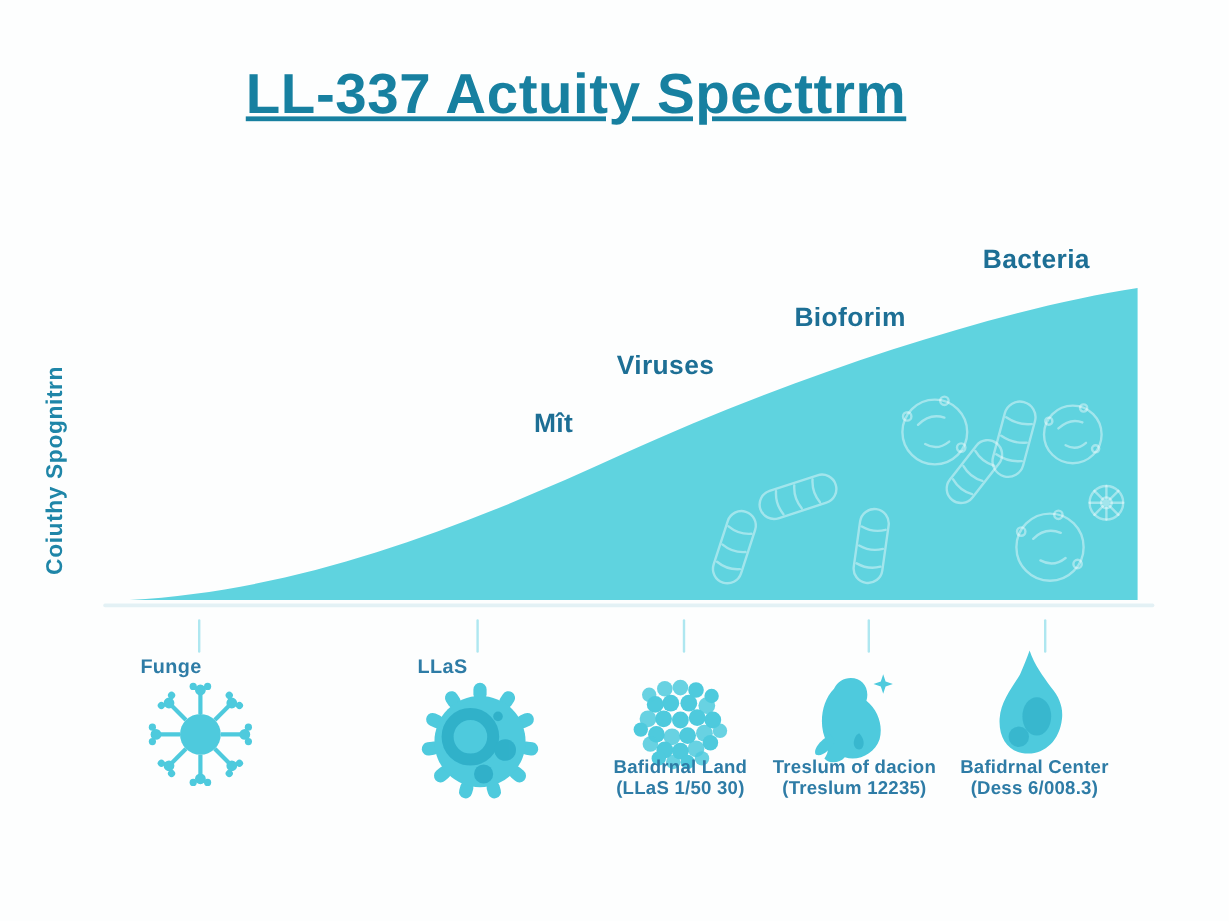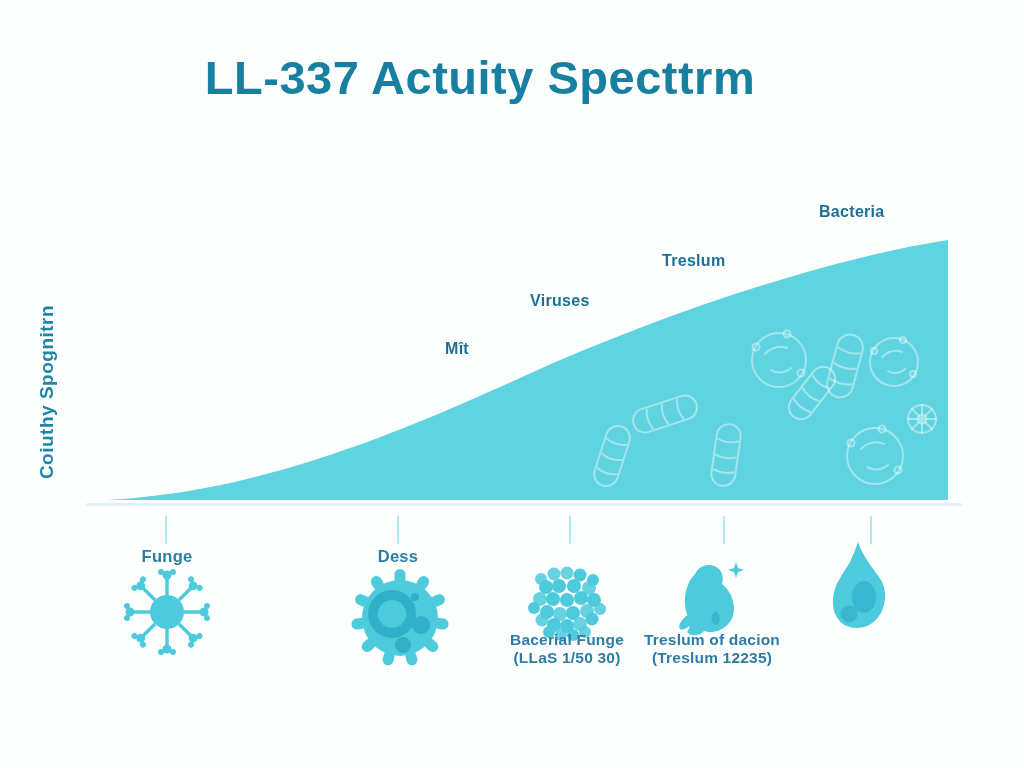--- a/index.html
+++ b/index.html
@@ -4,35 +4,36 @@
 <style>
   html,body{margin:0;padding:0;background:#ffffff;}
   .stage{
     position:relative;width:1024px;height:768px;overflow:hidden;background:#fdfefe;
     font-family:"Liberation Sans","DejaVu Sans",sans-serif;
   }
   .title{
     position:absolute;left:480px;top:50px;transform:translateX(-50%);
     margin:0;font-size:47px;font-weight:bold;letter-spacing:.5px;white-space:nowrap;
     color:var(--title,#1a80a4);
+    text-decoration:underline;
   }
   .y-label{
     position:absolute;left:47px;top:392px;transform:translate(-50%,-50%) rotate(-90deg);
     font-size:19px;font-weight:bold;letter-spacing:.5px;white-space:nowrap;
     color:var(--ylabel,#1f86a8);
   }
   .chart-svg{position:absolute;left:0;top:0;}
   .curve-label{
-    position:absolute;font-size:16px;font-weight:bold;letter-spacing:.3px;white-space:nowrap;
+    position:absolute;font-size:22px;font-weight:bold;letter-spacing:.3px;white-space:nowrap;
     color:var(--label,#1d6f95);
   }
   .tick{position:absolute;top:516px;width:2px;height:28px;border-radius:1px;background:var(--tick,#aee7f0);}
   .legend-icon{position:absolute;}
   .legend-label{
-    position:absolute;top:547px;width:100px;text-align:center;
+    position:absolute;top:547px;width:100px;text-align:left;
     font-size:16.5px;font-weight:bold;color:var(--caption,#2e7ca6);letter-spacing:.3px;
   }
   .legend-caption{
     position:absolute;top:631px;width:160px;text-align:center;
     font-size:15.5px;line-height:18px;font-weight:bold;color:var(--caption,#2e7ca6);letter-spacing:.2px;
   }
   .bacteria{stroke:#ffffff;stroke-opacity:.42;fill:none;stroke-width:2;stroke-linecap:round;}
 </style>
 </head>
 <body>
@@ -94,22 +95,22 @@
 
       <g transform="translate(922,419)">
         <circle r="14"></circle>
         <path d="M0,-14 L0,14 M-14,0 L14,0 M-10,-10 L10,10 M-10,10 L10,-10"></path>
         <circle r="4.5"></circle>
       </g>
     </g>
   </svg>
 
   <span class="curve-label" style="left:445px;top:340px">Mît</span>
-  <span class="curve-label" style="left:530px;top:292px">Viruses</span>
-  <span class="curve-label" style="left:662px;top:252px">Treslum</span>
+  <span class="curve-label" style="left:514px;top:292px">Viruses</span>
+  <span class="curve-label" style="left:662px;top:252px">Bioforim</span>
   <span class="curve-label" style="left:819px;top:203px">Bacteria</span>
 
   <div class="tick" style="left:165px"></div>
   <div class="tick" style="left:397px"></div>
   <div class="tick" style="left:569px"></div>
   <div class="tick" style="left:723px"></div>
   <div class="tick" style="left:870px"></div>
 
   <div class="legend-label" style="left:117px">Funge</div>
   <svg class="legend-icon" style="left:117px;top:562px" width="100" height="100" viewBox="-50 -50 100 100">
@@ -161,21 +162,21 @@
         <g transform="rotate(315)">
             <path d="M0,-17 L0,-34"></path>
             <circle cy="-37" r="4.5" stroke="none"></circle>
             <circle cx="-6" cy="-40" r="3" stroke="none"></circle>
             <circle cx="6" cy="-40" r="3" stroke="none"></circle>
           </g>
       </g>
     </g>
   </svg>
 
-  <div class="legend-label" style="left:348px">Dess</div>
+  <div class="legend-label" style="left:348px">LLaS</div>
   <svg class="legend-icon" style="left:345px;top:563px" width="110" height="110" viewBox="-55 -55 110 110">
     <g fill="var(--icon)">
       <g>
         <rect transform="rotate(0)" x="-5.5" y="-49" width="11" height="15" rx="5.5"></rect>
         <rect transform="rotate(33)" x="-5.5" y="-49" width="11" height="15" rx="5.5"></rect>
         <rect transform="rotate(65)" x="-5.5" y="-49" width="11" height="15" rx="5.5"></rect>
         <rect transform="rotate(98)" x="-5.5" y="-49" width="11" height="15" rx="5.5"></rect>
         <rect transform="rotate(131)" x="-5.5" y="-49" width="11" height="15" rx="5.5"></rect>
         <rect transform="rotate(164)" x="-5.5" y="-49" width="11" height="15" rx="5.5"></rect>
         <rect transform="rotate(196)" x="-5.5" y="-49" width="11" height="15" rx="5.5"></rect>
@@ -221,21 +222,21 @@
         <circle cx="-33" cy="6" r="6"></circle>
         <circle cx="6" cy="33" r="6"></circle>
       <circle cx="-6" cy="33" r="6" opacity=".85"></circle>
         <circle cx="18" cy="30" r="6" opacity=".85"></circle>
         <circle cx="-18" cy="30" r="6"></circle>
       <circle cx="26" cy="-22" r="6"></circle>
         <circle cx="-26" cy="-23" r="6" opacity=".85"></circle>
     </g>
   </svg>
   <div class="legend-caption" style="left:487px">
-    <div>Bacerial Funge</div>
+    <div>Bafidrnal Land</div>
     <div>(LLaS 1/50 30)</div>
   </div>
 
   <svg class="legend-icon" style="left:662px;top:553px" width="100" height="90" viewBox="-50 -45 100 90">
     <g fill="var(--icon)">
       <path d="M -3,-33 C 7,-33 13,-24 10,-14 C 20,-6 24,7 21,18 C 17,30 3,37 -8,33
                C -12,38 -21,39 -25,34 C -22,30 -21,25 -23,20 C -30,8 -28,-13 -17,-24
                C -14,-30 -9,-33 -3,-33 Z"></path>
       <path d="M-20,14 C-29,19 -35,27 -32,31 C-27,33 -20,27 -16,20 Z"></path>
       <path d="M4,13 C8,17 9,23 6,26 C2,28 -2,24 0,18 C1,15 2,14 4,13 Z" fill="var(--icon-dark)" opacity=".6"></path>
@@ -248,14 +249,18 @@
     <div>Treslum of dacion</div>
     <div>(Treslum 12235)</div>
   </div>
 
   <svg class="legend-icon" style="left:815px;top:528px" width="90" height="115" viewBox="-45 -62 90 115">
     <path fill="var(--icon)" d="M -2,-48 C 2,-36 9,-27 16,-17 C 23,-9 26,0 25,9 C 23,27 11,38 -3,38
              C -18,38 -28,27 -27,9 C -26,-6 -17,-16 -10,-28 C -7,-35 -4,-42 -2,-48 Z"></path>
     <ellipse cx="4" cy="7" rx="12" ry="16" fill="var(--icon-dark)" opacity=".6"></ellipse>
     <circle cx="-11" cy="24" r="8.5" fill="var(--icon-dark)" opacity=".6"></circle>
   </svg>
+  <div class="legend-caption" style="left:782px">
+    <div>Bafidrnal Center</div>
+    <div>(Dess 6/008.3)</div>
+  </div>
 
 </div>
 
 </body></html>

